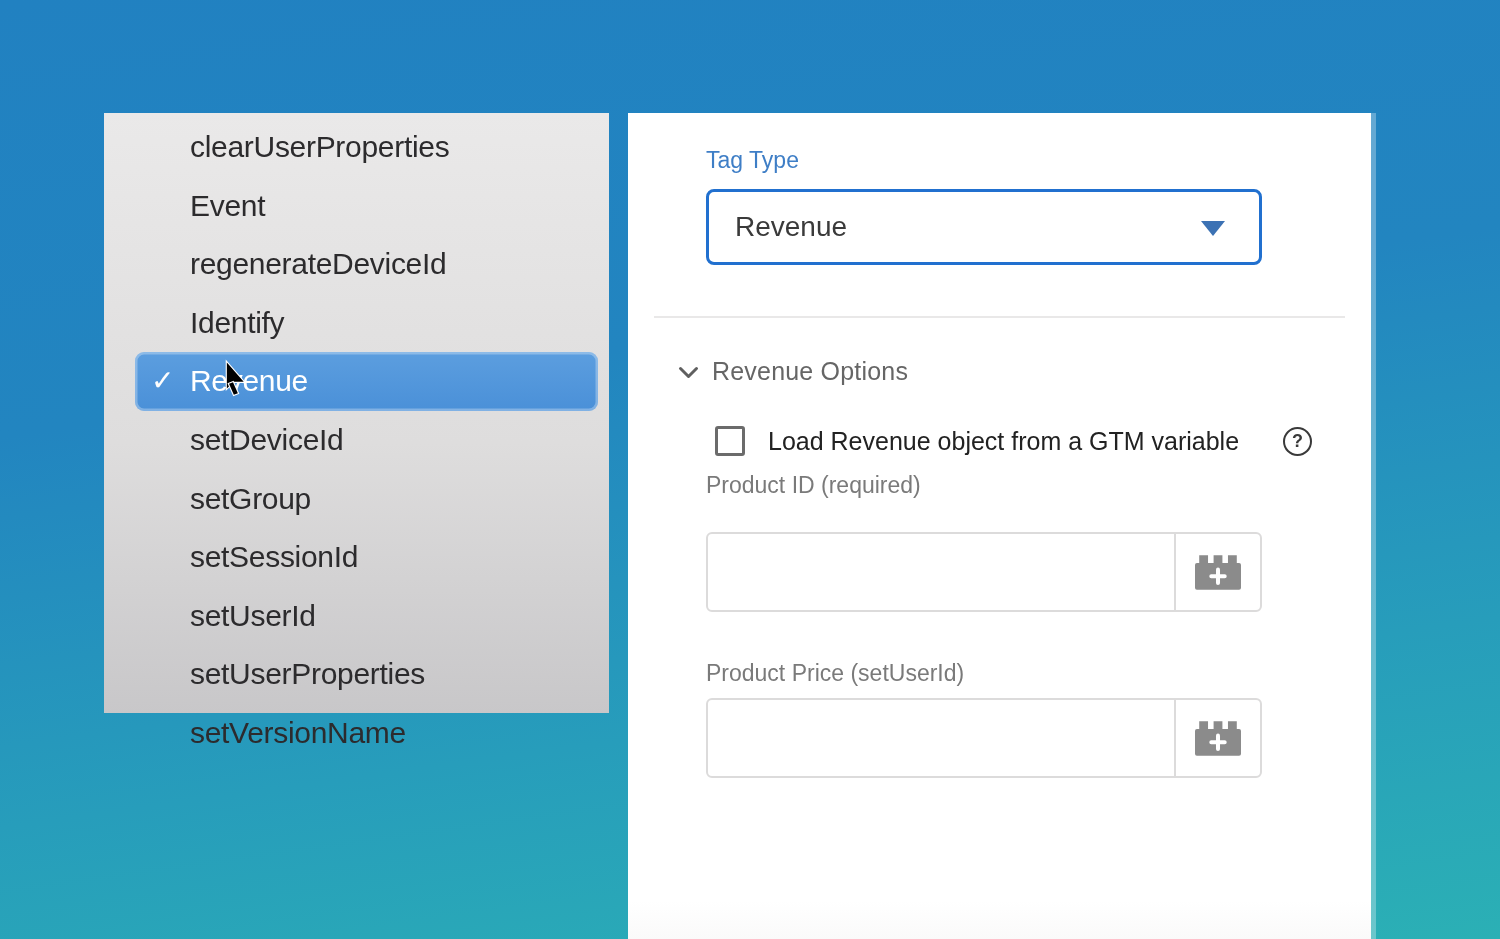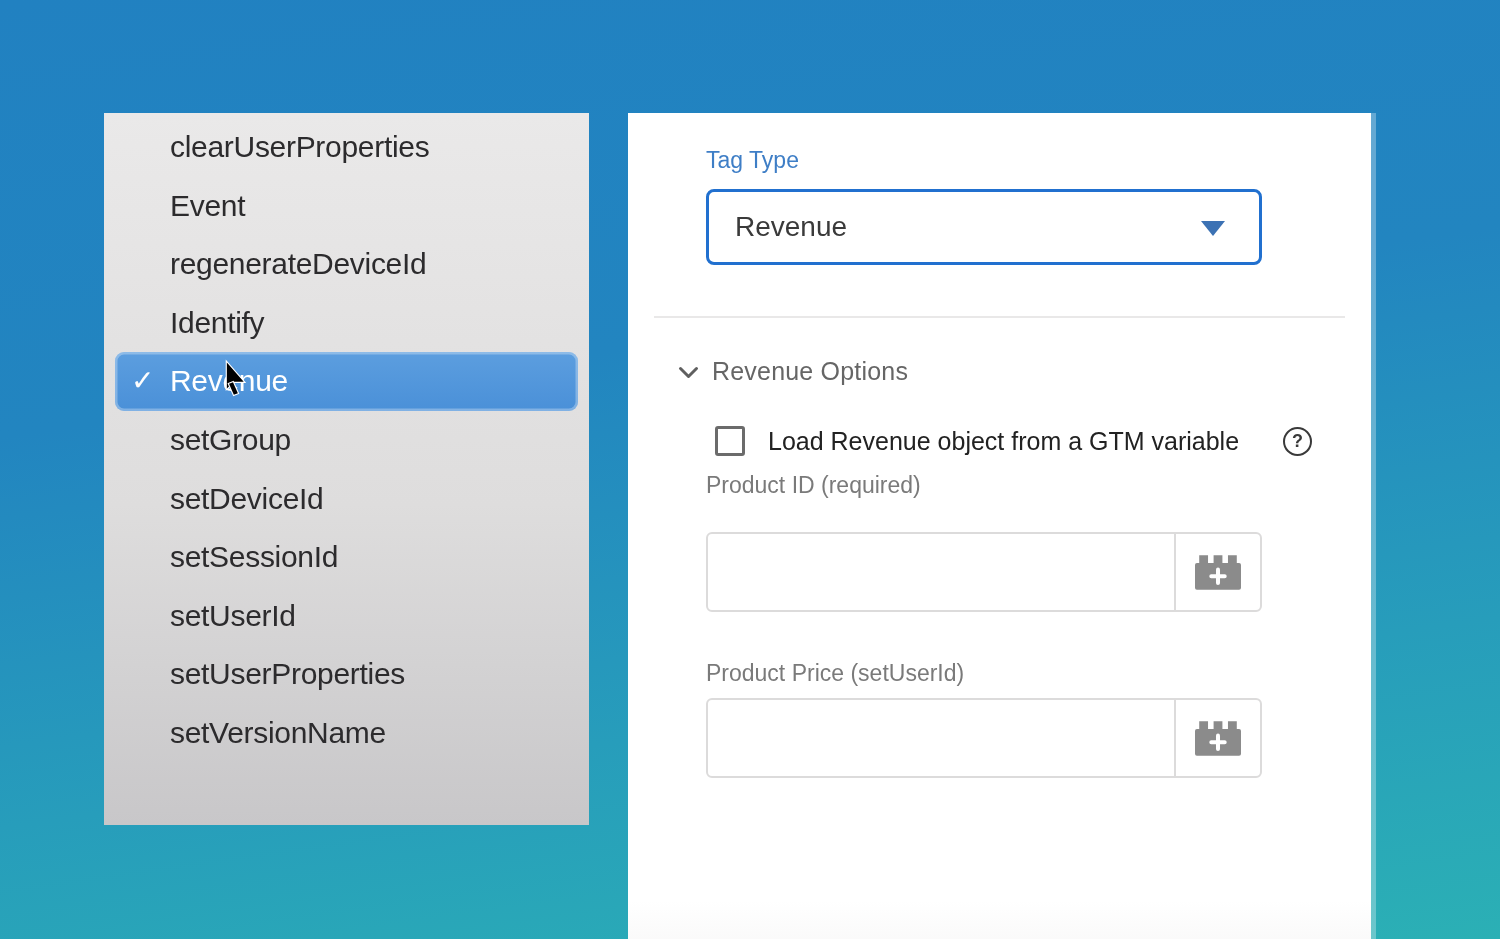--- a/index.html
+++ b/index.html
@@ -4,22 +4,23 @@
 <style>
   html,body{margin:0;padding:0;background:#222;}
   .stage{
     position:relative;width:1500px;height:939px;overflow:hidden;
     background:linear-gradient(172deg,#2181c1 0%,#2285c0 38%,#279dbb 72%,#2bb0b5 100%);
     font-family:"Liberation Sans", sans-serif;
   }
 
   
   .menu-panel{
-    position:absolute;left:104px;top:113px;width:485px;height:712px;
+    position:absolute;left:104px;top:113px;width:485px;height:600px;
     background:linear-gradient(180deg,#eae9e9 0%,#dedddd 55%,#c8c7c9 100%);
+    padding-left:20px;
   }
   .menu-list{list-style:none;margin:0;padding:5px 0 0 0;}
   .menu-item{
     height:58.6px;line-height:58.6px;padding-left:66px;
     font-size:30px;letter-spacing:-0.3px;color:#2c2b2d;white-space:nowrap;
   }
   .menu-item.selected{
     position:relative;margin:0 11px;padding-left:55px;border-radius:9px;
     background:linear-gradient(180deg,#5c9edf 0%,#4a90d8 100%);
     box-shadow:inset 0 0 0 2.5px rgba(255,255,255,0.30);
@@ -104,22 +105,22 @@
   <div class="menu-panel">
     <ul class="menu-list">
       <li class="menu-item">clearUserProperties</li>
       <li class="menu-item">Event</li>
       <li class="menu-item">regenerateDeviceId</li>
       <li class="menu-item">Identify</li>
       <li class="menu-item selected">
         <span class="check">✓</span>
         <span>Revenue</span>
       </li>
+      <li class="menu-item">setDeviceId</li>
       <li class="menu-item">setGroup</li>
-      <li class="menu-item">setDeviceId</li>
       <li class="menu-item">setSessionId</li>
       <li class="menu-item">setUserId</li>
       <li class="menu-item">setUserProperties</li>
       <li class="menu-item">setVersionName</li>
     </ul>
   </div>
 
   <svg class="cursor-svg" width="40" height="44" viewBox="0 0 28 30">
     <polygon points="9,3.5 9,21.6 13.7,17.1 14.1,17 20.8,17" fill="#000" stroke="#fff" stroke-width="1.6" paint-order="stroke"></polygon>
     <polygon points="13.3,17.2 16.7,24.9 13.9,26.1 10.5,18.4" fill="#000" stroke="#fff" stroke-width="1.6" paint-order="stroke"></polygon>

